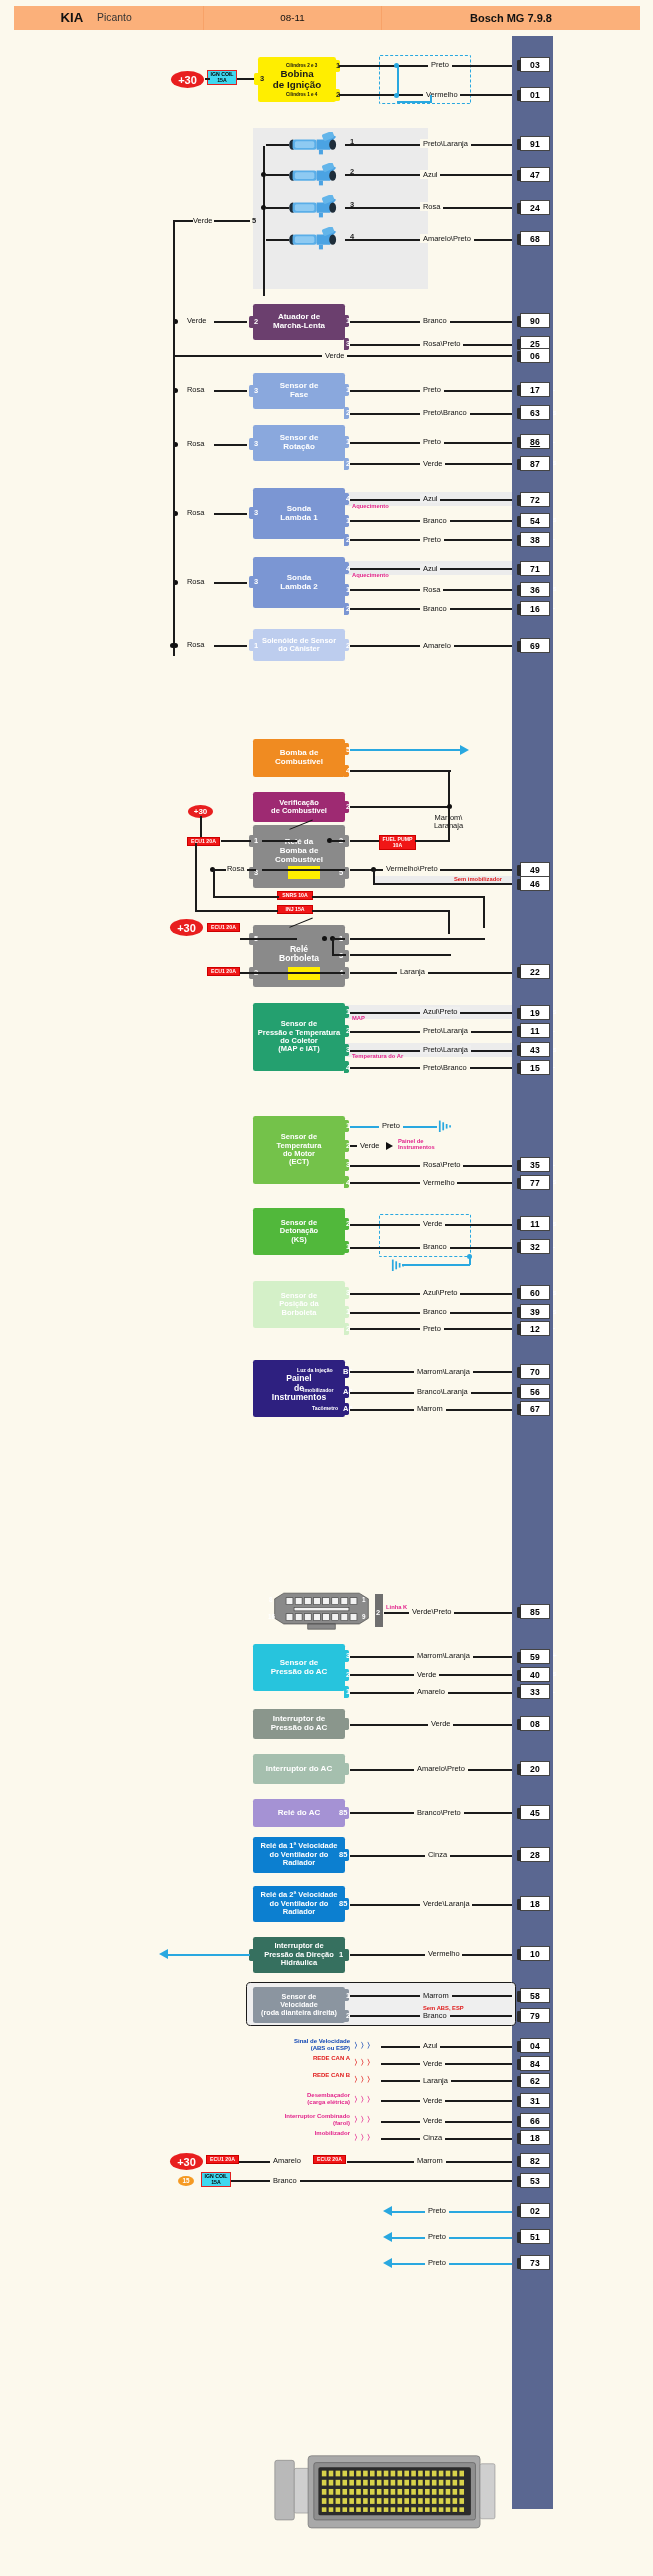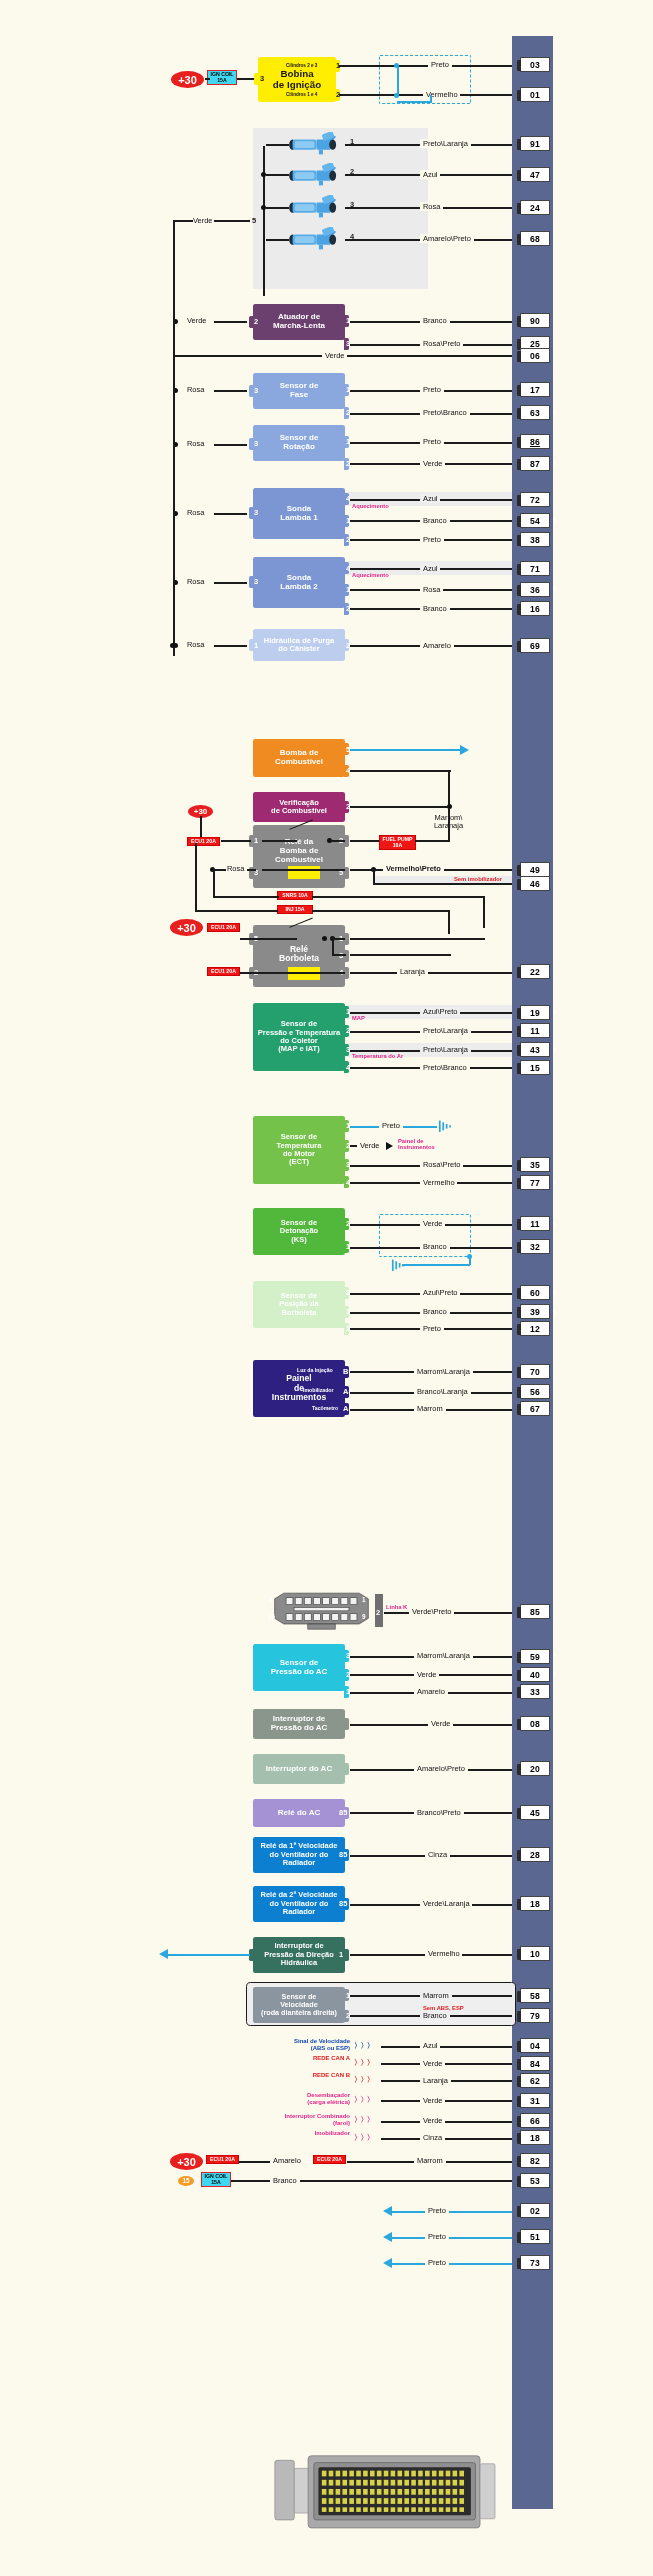--- a/index.html
+++ b/index.html
@@ -101,20 +101,26 @@
             border-top:5.2px solid transparent;border-bottom:5.2px solid transparent; }
   .netlab{ position:absolute; font-size:6px; font-weight:bold; white-space:pre-line;
            text-align:right; line-height:1.12; }
   .chev { position:absolute; font-size:7.5px; font-weight:bold; letter-spacing:-1.1px; }
 </style>
 </head>
 <body>
 
 <div id="stage">
 
+  <div class="hdr">
+    <div class="hdr-cell hdr-brand">KIA</div>
+    <div class="hdr-cell hdr-model">Picanto</div>
+    <div class="hdr-cell hdr-years">08-11</div>
+    <div class="hdr-cell hdr-ecu">Bosch MG 7.9.8</div>
+  </div>
 
   <div class="ecubar"></div>
 
   <div class="b30" style="left:171px;top:71px;">+30</div>
   <div class="fusec" style="left:207px;top:70px;width:30px;">IGN COIL
 15A</div>
   <div class="wire" style="left:205px;top:78px;width:4.6px;"></div>
   <div class="wire" style="left:237px;top:78px;width:19.5px;"></div>
 
   <div class="blk" style="left:258px;top:57px;width:78px;height:45px;background:#ffee00;color:#1a1a1a;font-size:9.8px;">
@@ -207,21 +213,21 @@
   <div class="wire" style="left:415px;top:840px;width:35px;"></div>
   <div class="wirev" style="left:448px;top:808px;height:33px;"></div>
 
   <div class="wlab" style="left:224px;top:864px;">Rosa</div>
   <div class="wire" style="left:213px;top:869px;width:12.6px;"></div>
   <div class="wire" style="left:247px;top:869px;width:9.2px;"></div>
   <div class="wire" style="left:262px;top:869px;width:83px;"></div>
   <div class="dot" style="left:210px;top:867px;"></div>
   <div class="wire" style="left:350px;top:869px;width:162px;"></div>
   <div class="dot" style="left:371px;top:867px;"></div>
-  <div class="wlab" style="left:383px;top:864px;font-weight:bold;">Vermelho\Preto</div>
+  <div class="wlab" style="left:383px;top:864px;">Vermelho\Preto</div>
   <div class="stripe" style="left:373px;top:876px;width:139px;height:9.2px;"></div>
   <div class="wirev" style="left:373px;top:869px;height:15px;"></div>
   <div class="wire" style="left:373px;top:883px;width:139px;"></div>
   <div class="note red" style="left:454px;top:876px;">Sem imobilizador</div>
   <div class="pin" style="left:520px;top:862px;">49</div>
   <div class="pin" style="left:520px;top:876px;">46</div>
 
   <div class="fuse" style="left:277px;top:891px;width:36px;">SNRS 10A</div>
   <div class="fuse" style="left:277px;top:905px;width:36px;">INJ 15A</div>
   <div class="wire" style="left:213px;top:896px;width:66px;"></div>
@@ -588,21 +594,21 @@
     <div class="wlab" style="left: 420px; top: 585px;">Rosa</div>
     <div class="pin" style="left: 520px; top: 582px;">36</div>
     <div class="pinsup" style="left: 553px; top: 585px; color: rgb(255, 255, 255);">s</div>
     <div class="nub" style="left: 344px; top: 603px; background: rgb(123, 150, 211);"></div>
     <div class="pnum" style="left: 346px; top: 604px;">2</div>
     <div class="wire" style="left: 350px; top: 608px; width: 162px;"></div>
     <div class="wlab" style="left: 420px; top: 604px;">Branco</div>
     <div class="pin" style="left: 520px; top: 601px;">16</div>
     <div class="pinsup" style="left: 553px; top: 604px; color: rgb(255, 255, 255);">-</div>
     <div class="blk" style="left: 253px; top: 629px; width: 92px; height: 32px; background: rgb(189, 205, 238); color: rgb(255, 255, 255); font-size: 7.5px;">
-      <span class="t">Hidráulica de Purga
+      <span class="t">Solenóide de Sensor
 do Cânister</span>
     </div>
     <div class="nubL" style="left: 249px; top: 639px; background: rgb(189, 205, 238);"></div>
     <div class="pnum" style="left: 254px; top: 641px;">1</div>
     <div class="wire" style="left: 214px; top: 645px; width: 33px;"></div>
     <div class="wlab" style="left: 184px; top: 640px;">Rosa</div>
     <div class="dot" style="left: 173px; top: 643px;"></div>
     <div class="nub" style="left: 344px; top: 639px; background: rgb(189, 205, 238);"></div>
     <div class="pnum" style="left: 346px; top: 641px;">2</div>
     <div class="wire" style="left: 350px; top: 645px; width: 162px;"></div>

